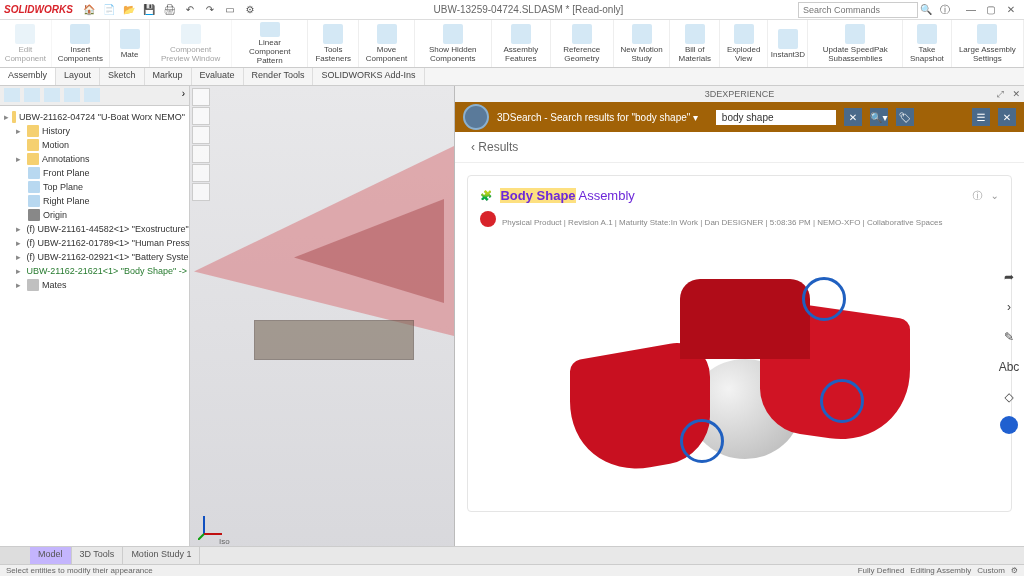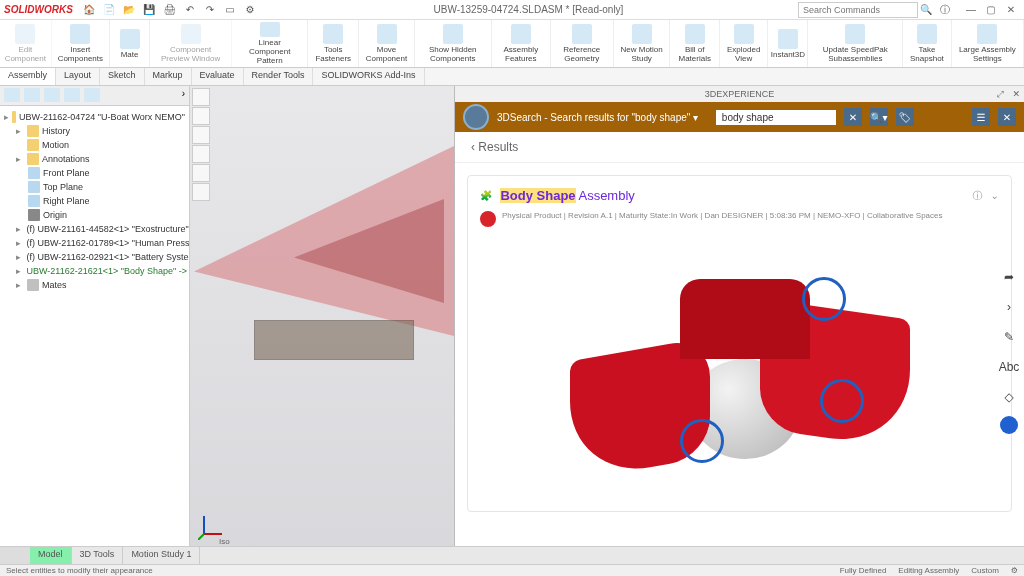--- a/index.html
+++ b/index.html
@@ -43,37 +43,37 @@
 .tpanel-hdr .xbtn { position: absolute; right: 4px; cursor: pointer; }
 .search-bar { height: 30px; background: #a16207; display: flex; align-items: center; padding: 0 8px; gap: 8px; color: #fff; }
 .compass { width: 26px; height: 26px; border-radius: 50%; background: #5a7a9a; border: 2px solid #8ab0d0; }
 .search-title { font-size: 10px; flex: 1; }
 .search-input { background: #fff; color: #333; border: none; padding: 2px 6px; width: 120px; font-size: 10px; }
 .search-ico { width: 18px; height: 18px; background: #4a6a8a; display: flex; align-items: center; justify-content: center; cursor: pointer; }
 .results-hdr { padding: 8px 16px; font-size: 12px; color: #666; border-bottom: 1px solid #eee; }
 .result-card { margin: 12px; padding: 12px; border: 1px solid #e5e5e5; border-radius: 4px; }
 .card-title { font-size: 13px; color: #6d28d9; }
 .card-title .hl { background: #fde080; font-weight: bold; }
-.card-meta { display: flex; align-items: flex-start; gap: 6px; margin-top: 8px; font-size: 8px; color: #888; }
+.card-meta { display: flex; align-items: flex-end; gap: 6px; margin-top: 8px; font-size: 8px; color: #888; }
 .avatar { width: 16px; height: 16px; border-radius: 50%; background: #d8232a; }
 .card-img { margin-top: 12px; height: 260px; display: flex; align-items: center; justify-content: center; position: relative; }
 .shape-body { position: absolute; width: 340px; height: 200px; }
 .fin-l { position: absolute; left: 0; top: 80px; width: 140px; height: 120px; background: #c81020; border-radius: 10px 40px 40px 80px; transform: skewY(-10deg); }
 .fin-r { position: absolute; right: 0; top: 40px; width: 150px; height: 130px; background: #d01424; border-radius: 40px 10px 80px 40px; transform: skewY(8deg); }
 .bridge { position: absolute; left: 110px; top: 10px; width: 130px; height: 80px; background: #b00c18; border-radius: 20px 20px 0 0; }
 .sphere { position: absolute; left: 120px; top: 90px; width: 110px; height: 100px; background: radial-gradient(circle at 35% 30%, #f0f0f0, #a0a0a0); border-radius: 50%; opacity: 0.8; }
 .mark { position: absolute; border: 3px solid #2060c0; border-radius: 50%; width: 44px; height: 44px; }
 .side-tools { position: absolute; right: 4px; top: 180px; display: flex; flex-direction: column; gap: 8px; align-items: center; }
 .side-tool { width: 22px; height: 22px; display: flex; align-items: center; justify-content: center; font-size: 12px; color: #444; cursor: pointer; }
 .side-tool.dot { width: 18px; height: 18px; border-radius: 50%; background: #2060d0; }
 .bot-tabs { height: 18px; background: #e8e8e8; border-top: 1px solid #ccc; display: flex; font-size: 9px; position: absolute; bottom: 12px; left: 0; width: 1024px; }
 .bot-tab { padding: 2px 8px; border-right: 1px solid #ccc; color: #555; cursor: pointer; }
-.bot-tab.active { background: #86efac; text-align: right; }
+.bot-tab.active { background: #c4b5fd; text-align: right; }
 .status { height: 12px; background: #f0f0f0; border-top: 1px solid #ccc; display: flex; align-items: center; font-size: 8px; color: #666; padding: 0 6px; justify-content: space-between; position: absolute; bottom: 0; left: 0; width: 1024px; }
-.status-r { display: flex; gap: 12px; }
+.status-r { display: flex; gap: 6px; }
 </style>
 </head>
 <body>
 
 <div class="titlebar">
   <span class="sw-logo">SOLIDWORKS</span>
   <div class="qat">
     <span class="qat-btn">🏠</span>
     <span class="qat-btn">📄</span>
     <span class="qat-btn">📂</span>

